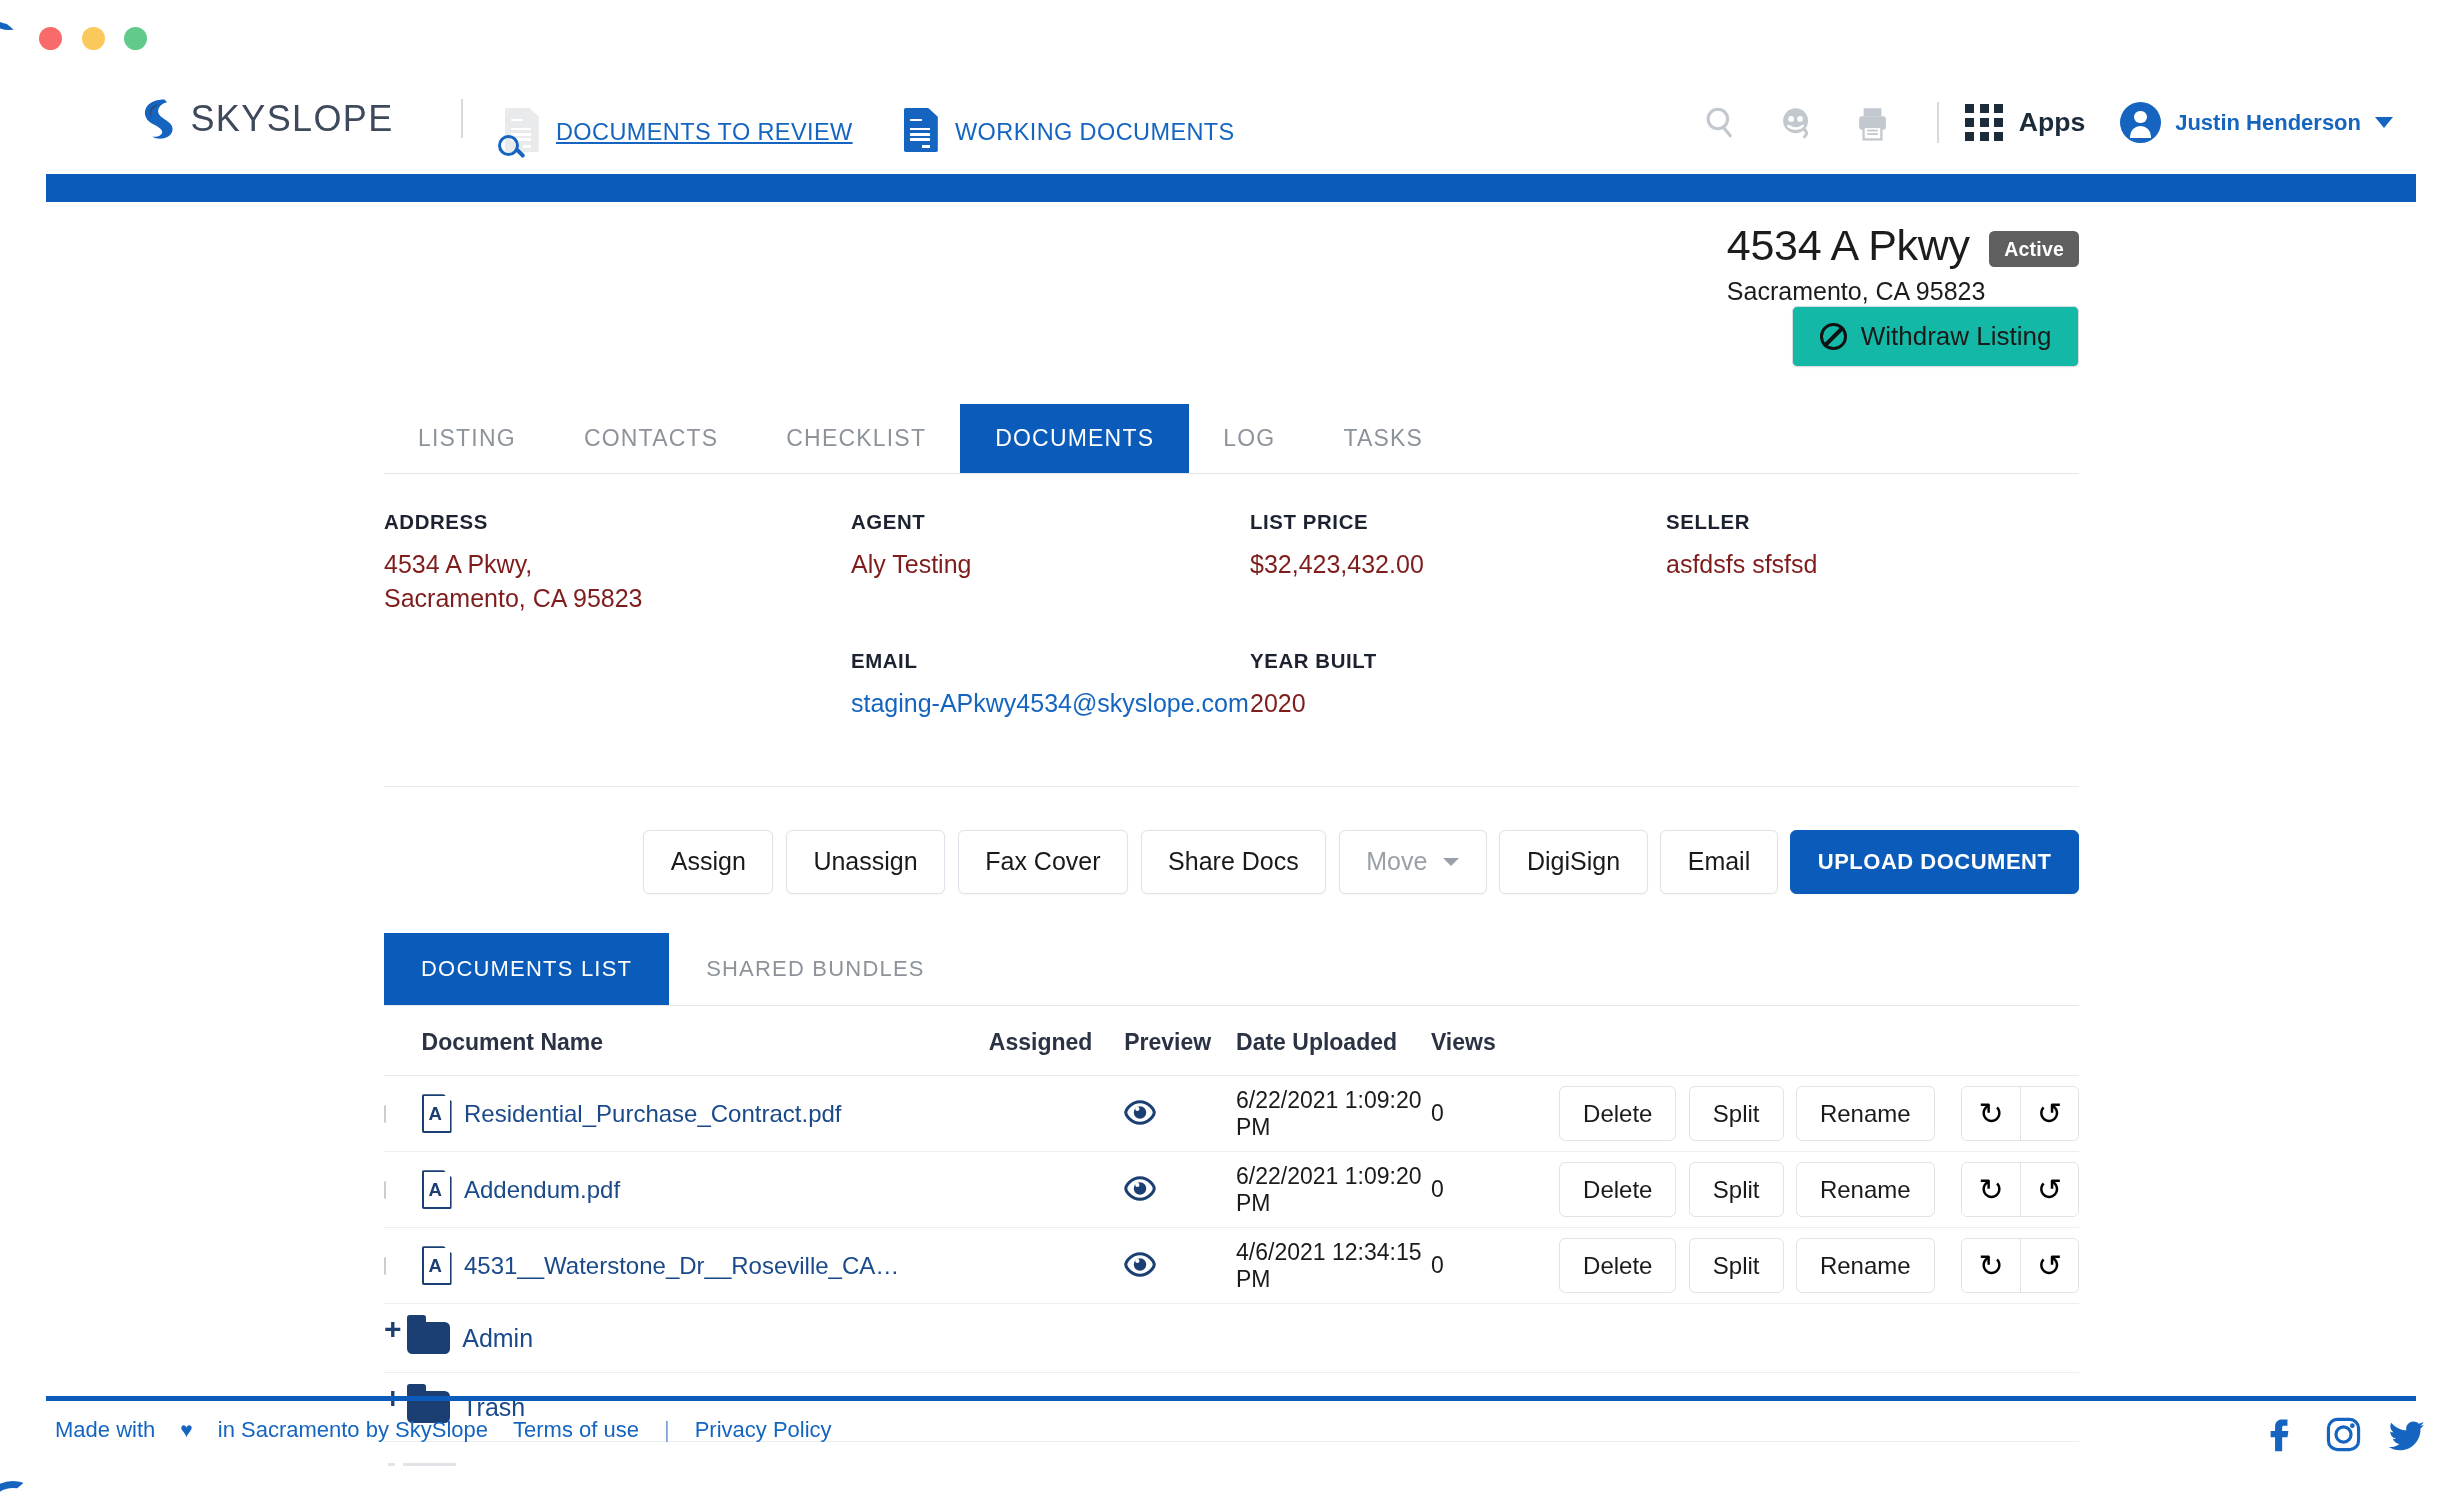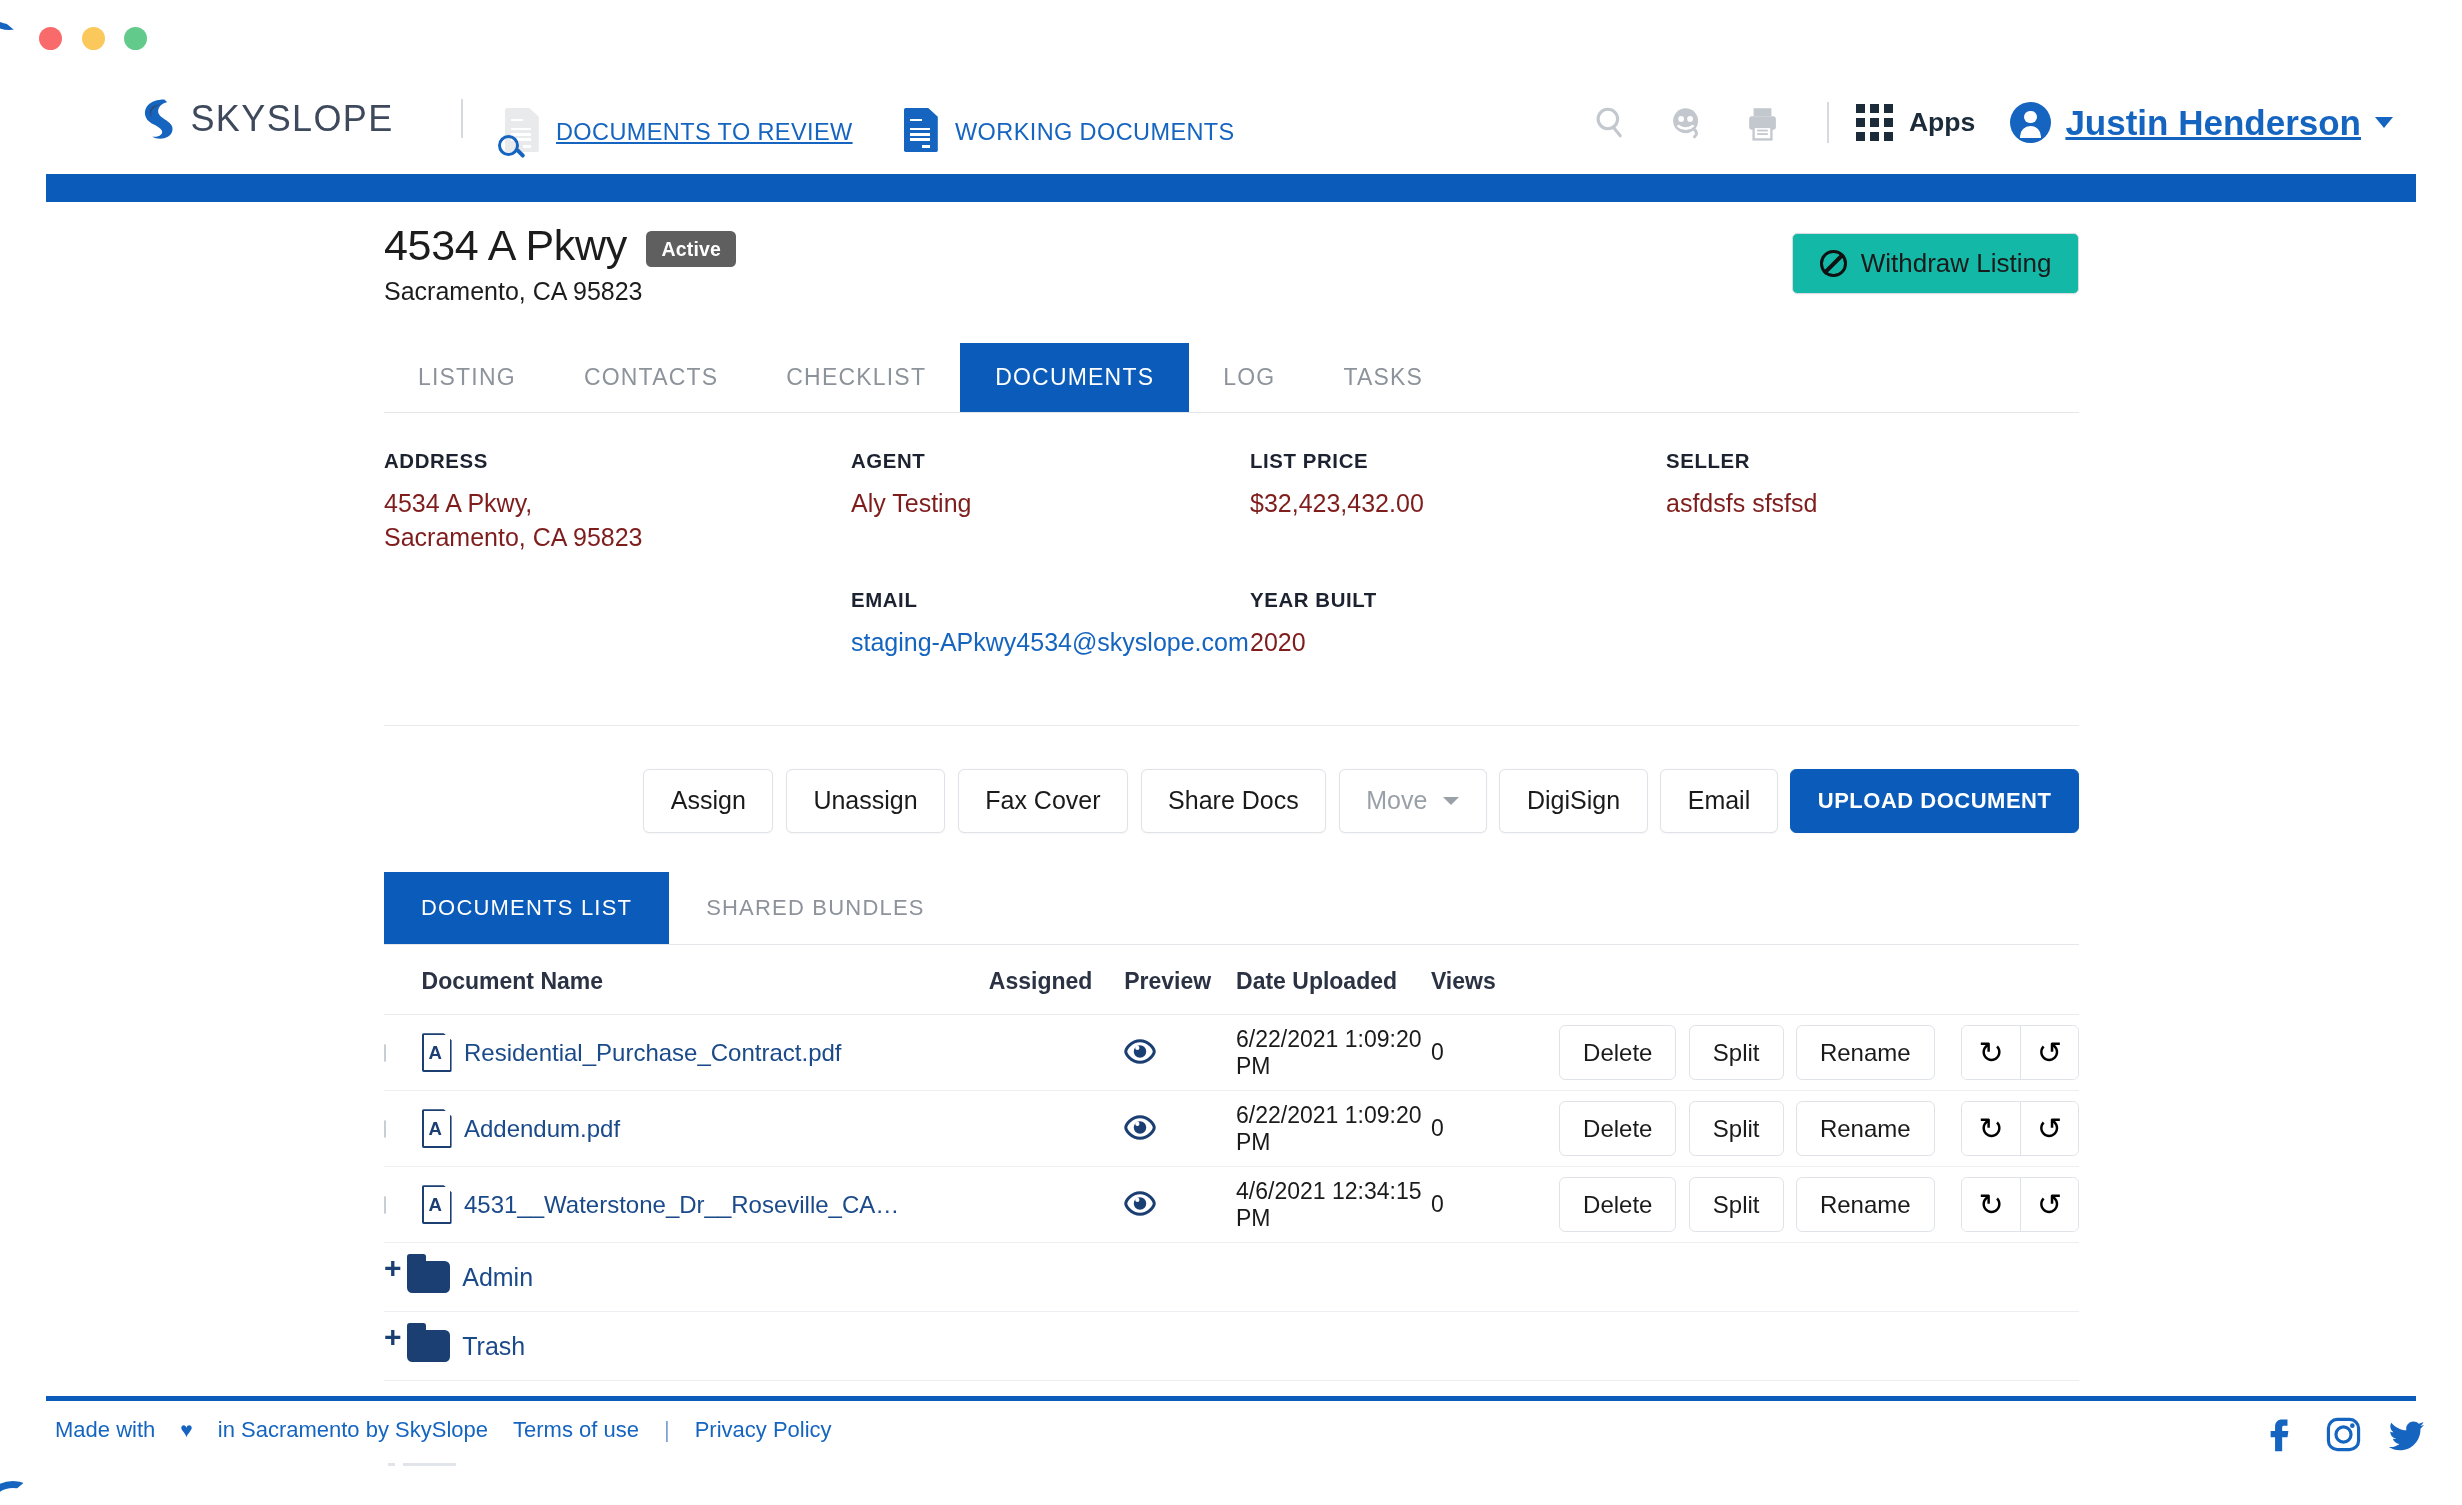--- a/index.html
+++ b/index.html
@@ -77,30 +77,30 @@
   .nav-icon-btn { width: 76px; height: 53px; display:flex; align-items:center; justify-content:center; cursor:pointer; }
   .vdiv { width: 1.8px; height: 41px; background:#d6d9de; margin: 0 26.6px; }
   .apps-block { display:flex; align-items:center; gap: 16px; cursor:pointer; }
   .grid-icon { display:grid; grid-template-columns: repeat(3, 8.9px); grid-gap: 5.3px; }
   .grid-icon i { display:block; width: 8.9px; height: 8.9px; background:#1c2b3a; }
   .apps-label { font-size: 26.6px; font-weight: 700; color:#1c2b3a; }
   .user-block { display:flex; align-items:center; gap: 14px; margin-left: 35px; cursor:pointer; }
   .avatar { width: 41px; height: 41px; border-radius:50%; background:#1565c0; position:relative; }
   .avatar:before { content:''; position:absolute; left: 14px; top: 8.9px; width: 12.4px; height: 12.4px; border-radius:50%; background:#fff; }
   .avatar:after { content:''; position:absolute; left: 9.7px; top: 24px; width: 21px; height: 11.5px; border-radius: 10.6px 10.6px 0 0; background:#fff; }
-  .user-name { font-size: 35px; font-weight: 700; color:#1565c0;text-decoration:underline; }
+  .user-name { font-size: 22px; font-weight: 700; color:#1565c0; }
   .caret { width:0; height:0; border-left: 9.7px solid transparent; border-right: 9.7px solid transparent; border-top: 11.5px solid #1565c0; }
 
   
   .bluebar { position:absolute; left: 46px; top: 174px; width: 2370px; height: 28px; background:#0b5cba; }
 
   
   .content { position:absolute; left: 384px; top: 221px; width: 1695px; }
 
-  .title-row { display:flex; align-items:center; justify-content:space-between; }
+  .title-row { display:flex; align-items:flex-end; justify-content:space-between;flex-direction:column; }
   .prop-title { font-size: 43px; font-weight: 400; color:#1c1c1c; letter-spacing:-0.3px; }
   .title-line { display:flex; align-items:center; gap: 19.5px; }
   .badge-active {
     background:#5f5f5f; color:#fff; font-size: 19.5px; font-weight: 700;
     padding: 6.2px 15px; border-radius: 5.3px; letter-spacing: 0.2px; position:relative; top: 3.5px;
   }
   .prop-sub { font-size: 25px; color:#1c1c1c; margin-top: 7px; }
   .withdraw-btn {
     display:flex; align-items:center; gap: 14px; border:0.9px solid #d9dde2; background:#14b8a6;
     border-radius: 5.3px; padding: 14px 26.6px; font-size: 26px; color:#1a1a1a; cursor:pointer;

